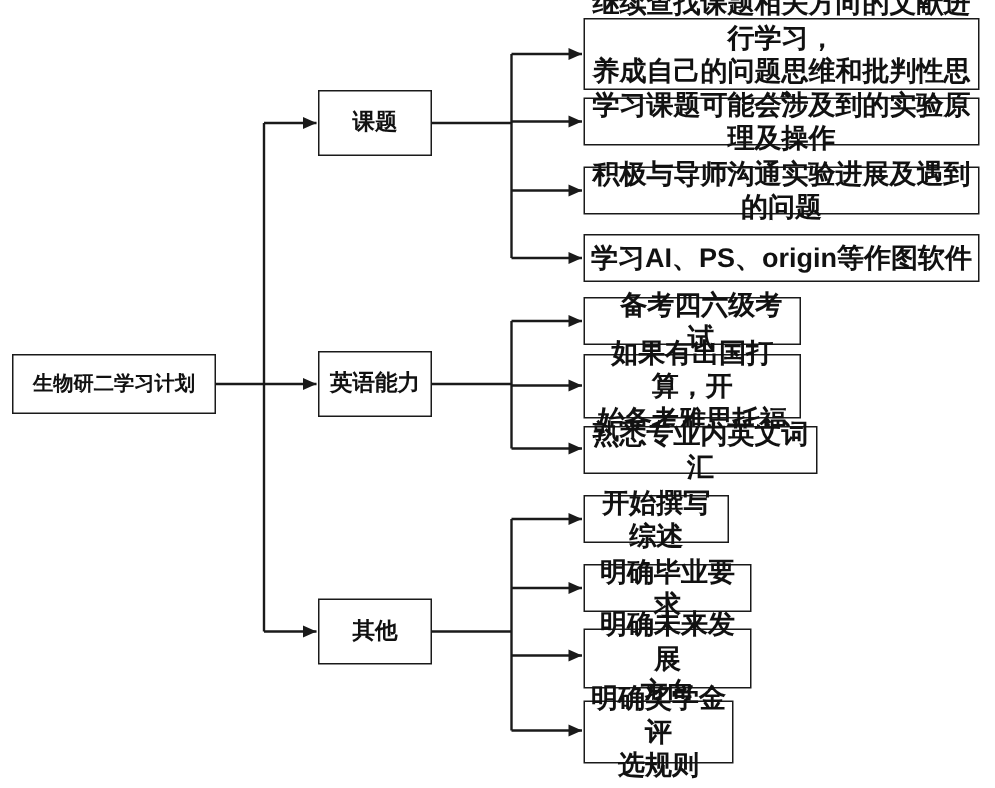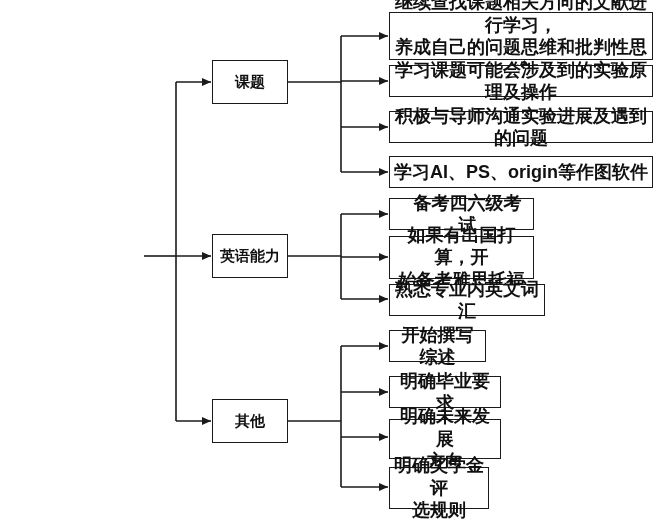--- a/index.html
+++ b/index.html
@@ -99,20 +99,21 @@
     <line x1="341" y1="346" x2="388" y2="346"></line>
     <polygon points="388,346 379,342 379,350" fill="#1a1a1a" stroke="none"></polygon>
     <line x1="341" y1="392" x2="388" y2="392"></line>
     <polygon points="388,392 379,388 379,396" fill="#1a1a1a" stroke="none"></polygon>
     <line x1="341" y1="437" x2="388" y2="437"></line>
     <polygon points="388,437 379,433 379,441" fill="#1a1a1a" stroke="none"></polygon>
     <line x1="341" y1="487" x2="388" y2="487"></line>
     <polygon points="388,487 379,483 379,491" fill="#1a1a1a" stroke="none"></polygon>
   </svg>
 
+  <div class="node root" style="left:8px; top:236px; width:136px; height:40px;">生物研二学习计划</div>
 
   <div class="node level2" style="left:212px; top:60px; width:76px; height:44px;">课题</div>
   <div class="node level2" style="left:212px; top:234px; width:76px; height:44px;">英语能力</div>
   <div class="node level2" style="left:212px; top:399px; width:76px; height:44px;">其他</div>
 
   <div class="node leaf" style="left:389px; top:12px; width:264px; height:48px;">继续查找课题相关方向的文献进行学习，
 养成自己的问题思维和批判性思维</div>
   <div class="node leaf" style="left:389px; top:65px; width:264px; height:32px;">学习课题可能会涉及到的实验原理及操作</div>
   <div class="node leaf" style="left:389px; top:111px; width:264px; height:32px;">积极与导师沟通实验进展及遇到的问题</div>
   <div class="node leaf" style="left:389px; top:156px; width:264px; height:32px;">学习AI、PS、origin等作图软件</div>

